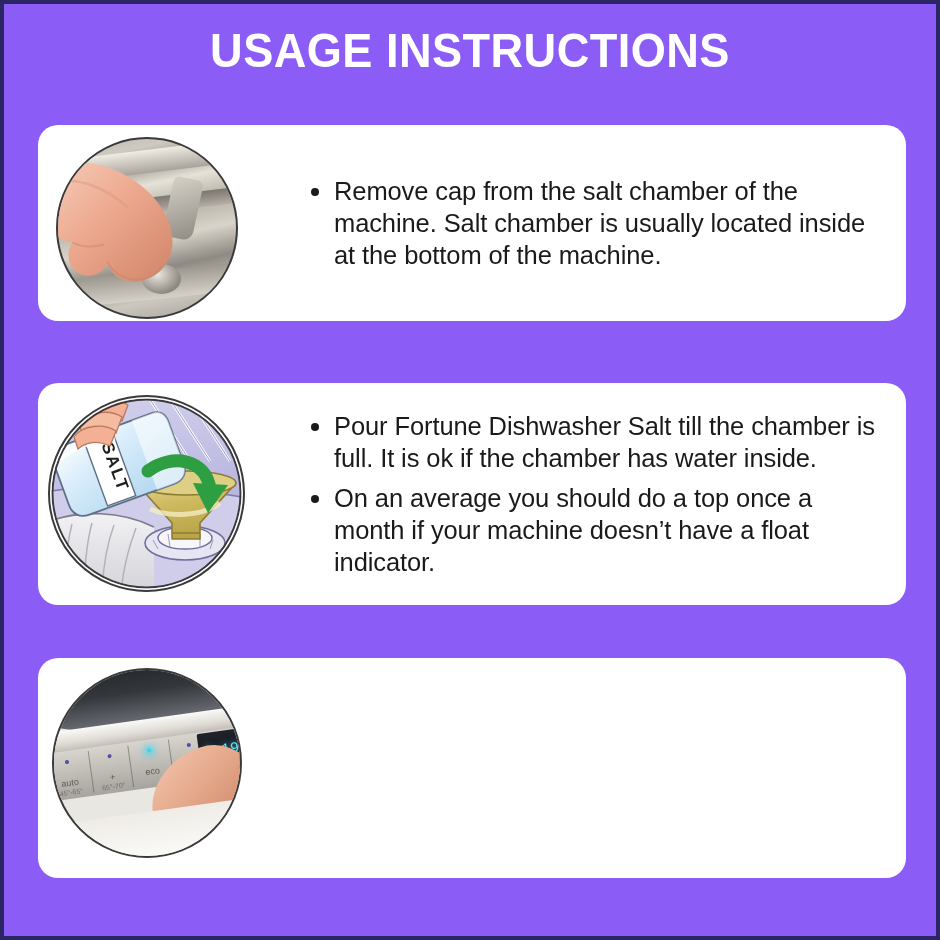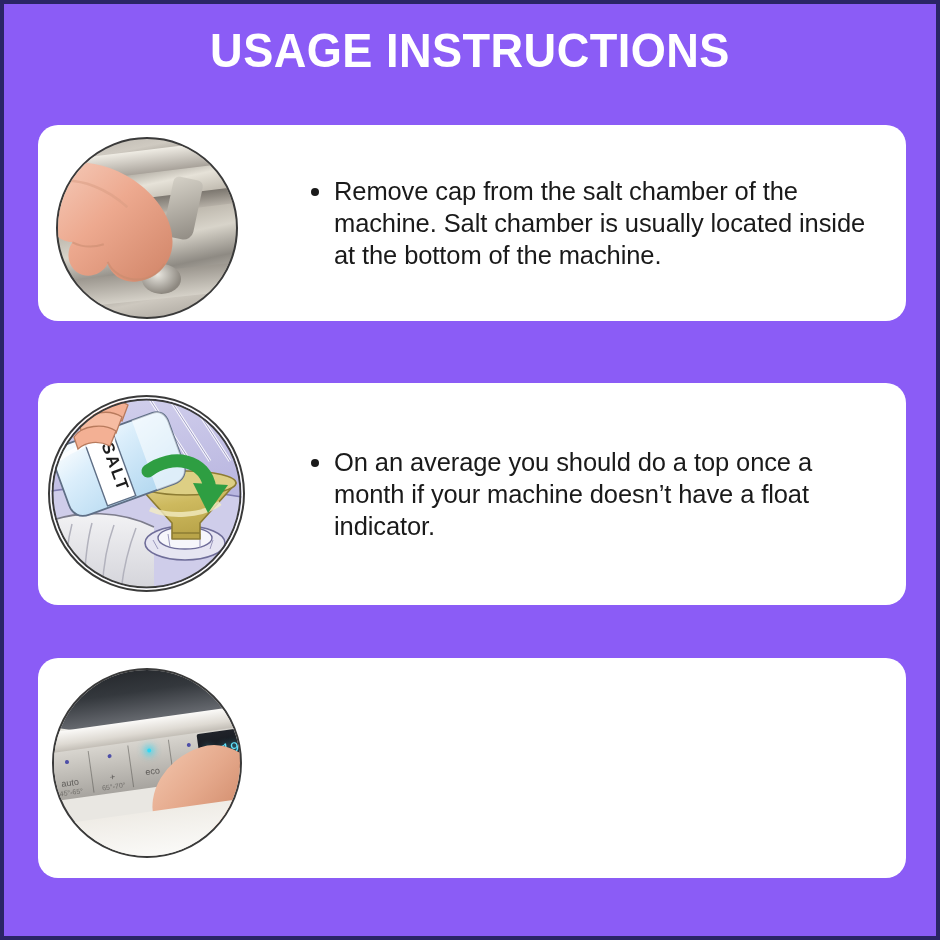--- a/index.html
+++ b/index.html
@@ -81,21 +81,21 @@
   }
   ul.bullets li {
     position: relative;
     padding-left: 26px;
     color: #1a1a1a;
     font-family: "Liberation Sans", sans-serif;
     font-size: 25.5px;
     line-height: 32px;
     letter-spacing: -0.1px;
   }
-  ul.bullets li + li { margin-top: 8px; text-decoration: underline; }
+  ul.bullets li + li { margin-top: 8px; }
   ul.bullets li::before {
     content: "";
     position: absolute;
     left: 3px;
     top: 13px;
     width: 8px;
     height: 8px;
     border-radius: 50%;
     background: #1a1a1a;
   }
@@ -355,20 +355,21 @@
               <path d="M143 86 L178 88 L158 116 Z" fill="#2e9e42"></path>
             </g>
 
             <circle cx="96.5" cy="96.5" r="94" fill="none" stroke="#3a3a3a" stroke-width="2"></circle>
           </g>
         </svg>
       </div>
     </div>
     <div class="card-body">
       <ul class="bullets">
+        <li>Pour Fortune Dishwasher Salt till the chamber is full. It is ok if the chamber has water inside.</li>
         <li>On an average you should do a top once a month if your machine doesn’t have a float indicator.</li>
       </ul>
     </div>
   </div>
 
   <div class="card" id="card-3">
     <div class="card-media">
       <div class="circle" id="photo-control-panel">
         <div class="dark-top"></div>
         <div class="door-edge"></div>

